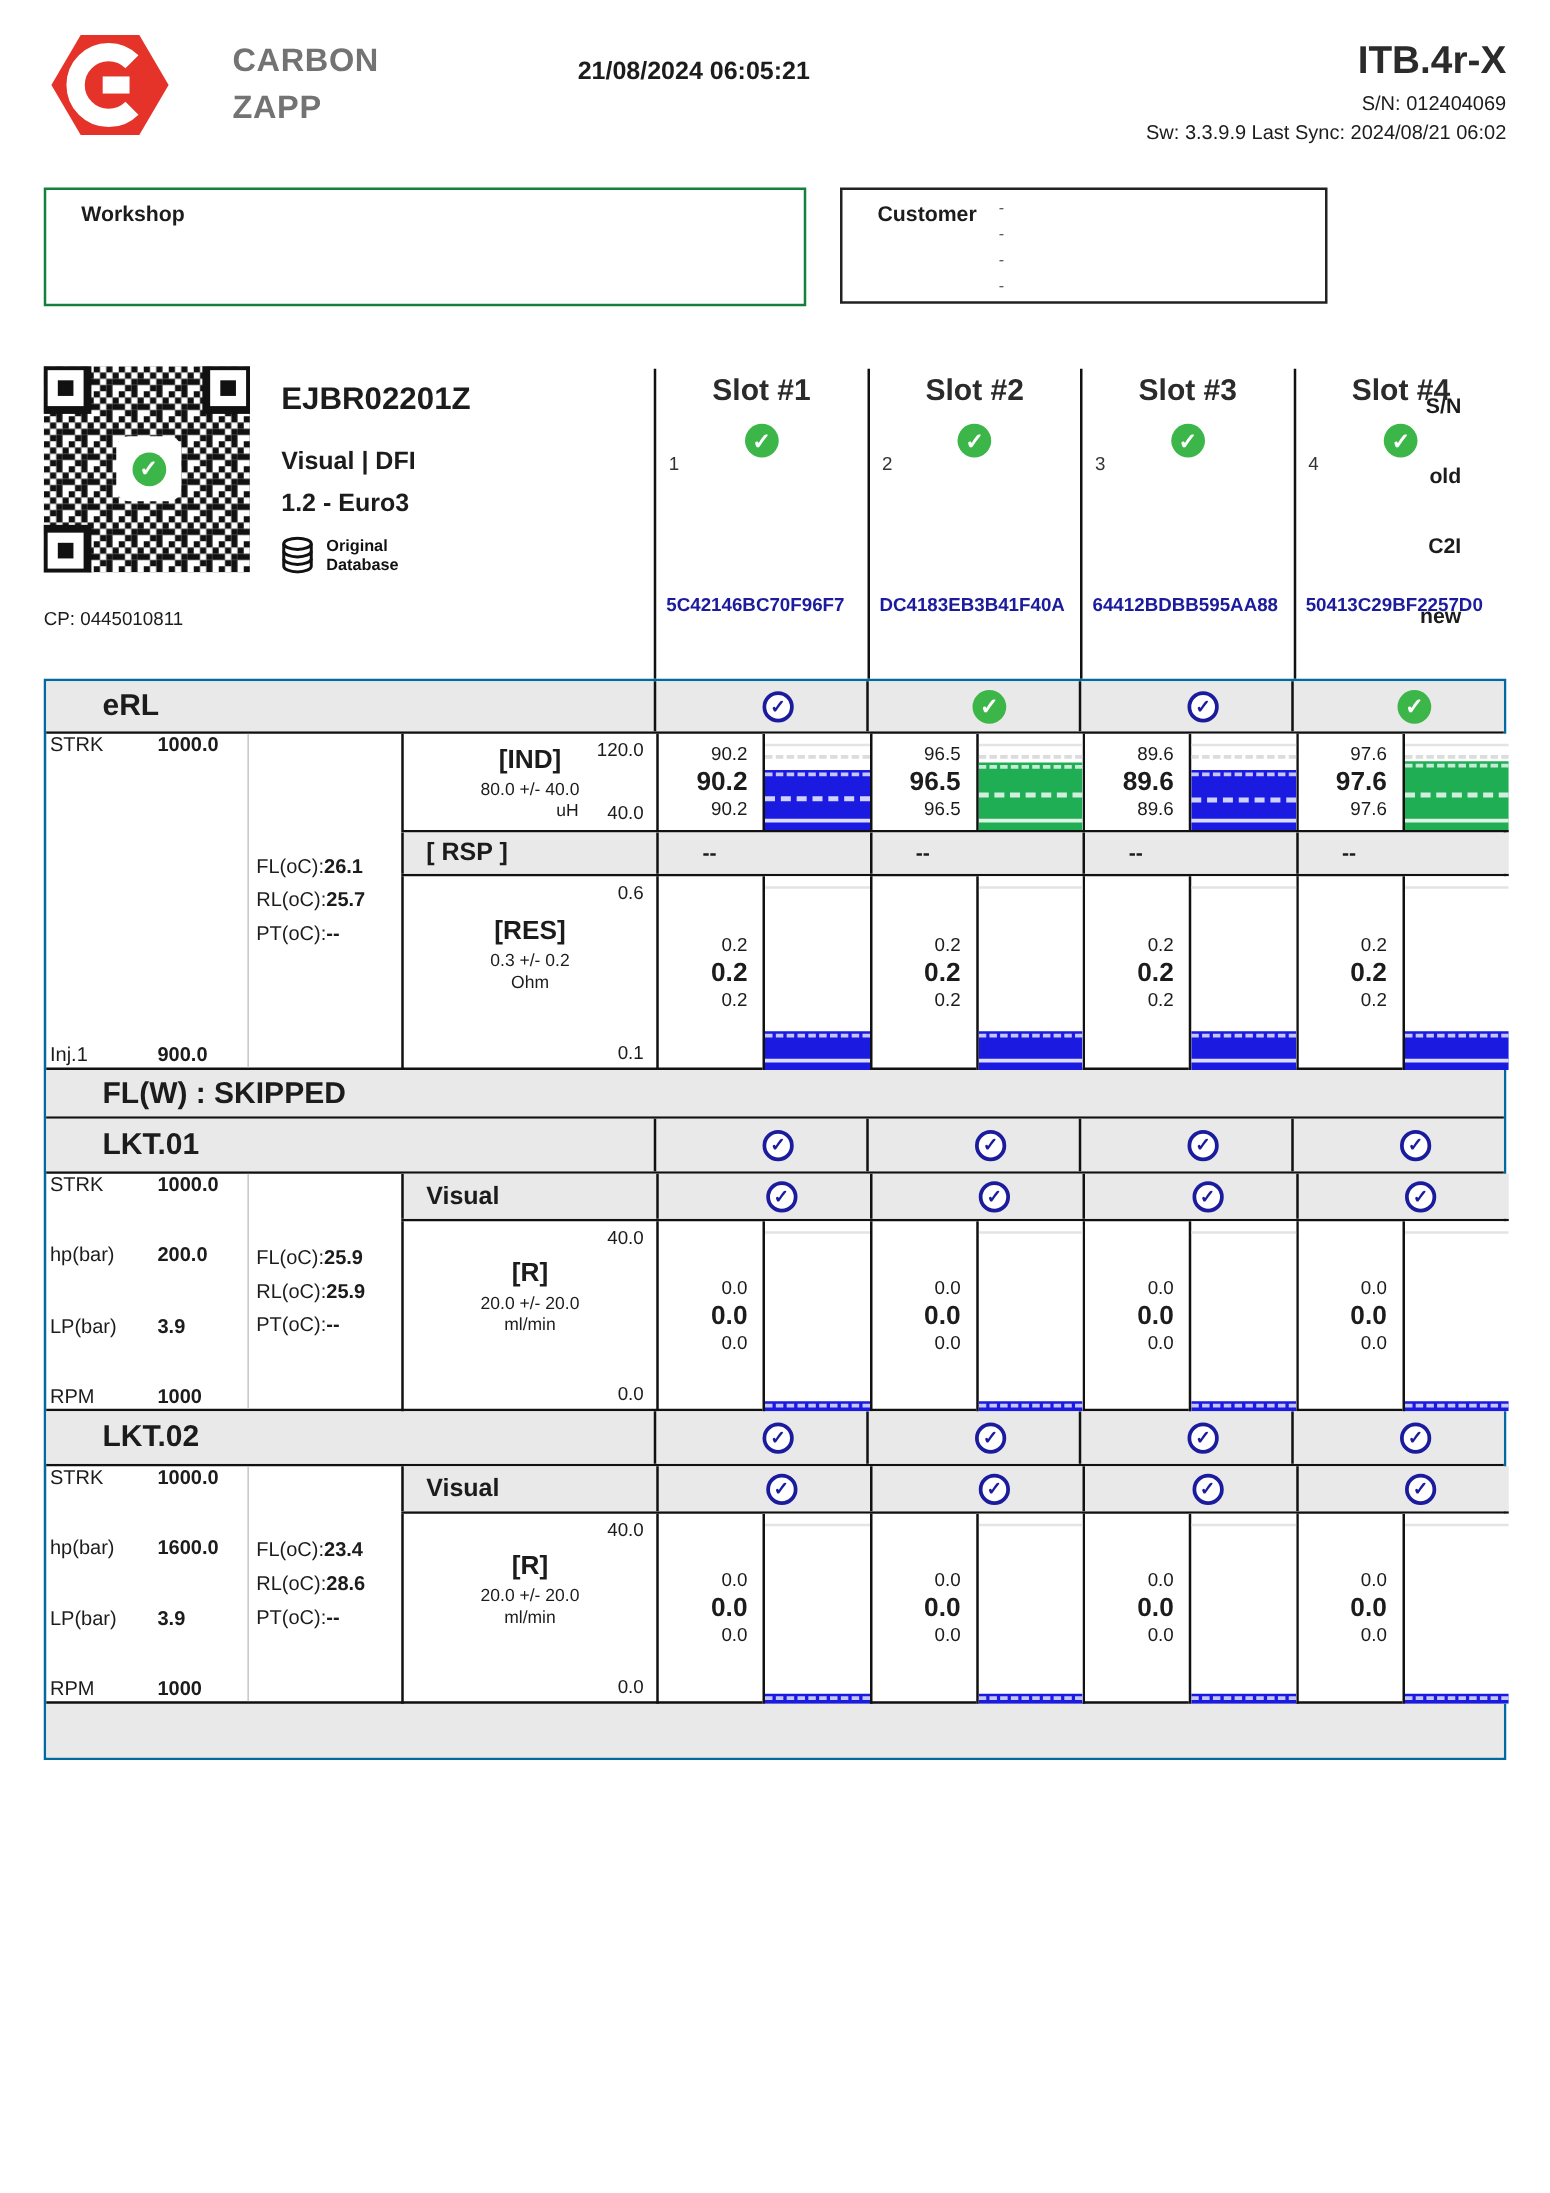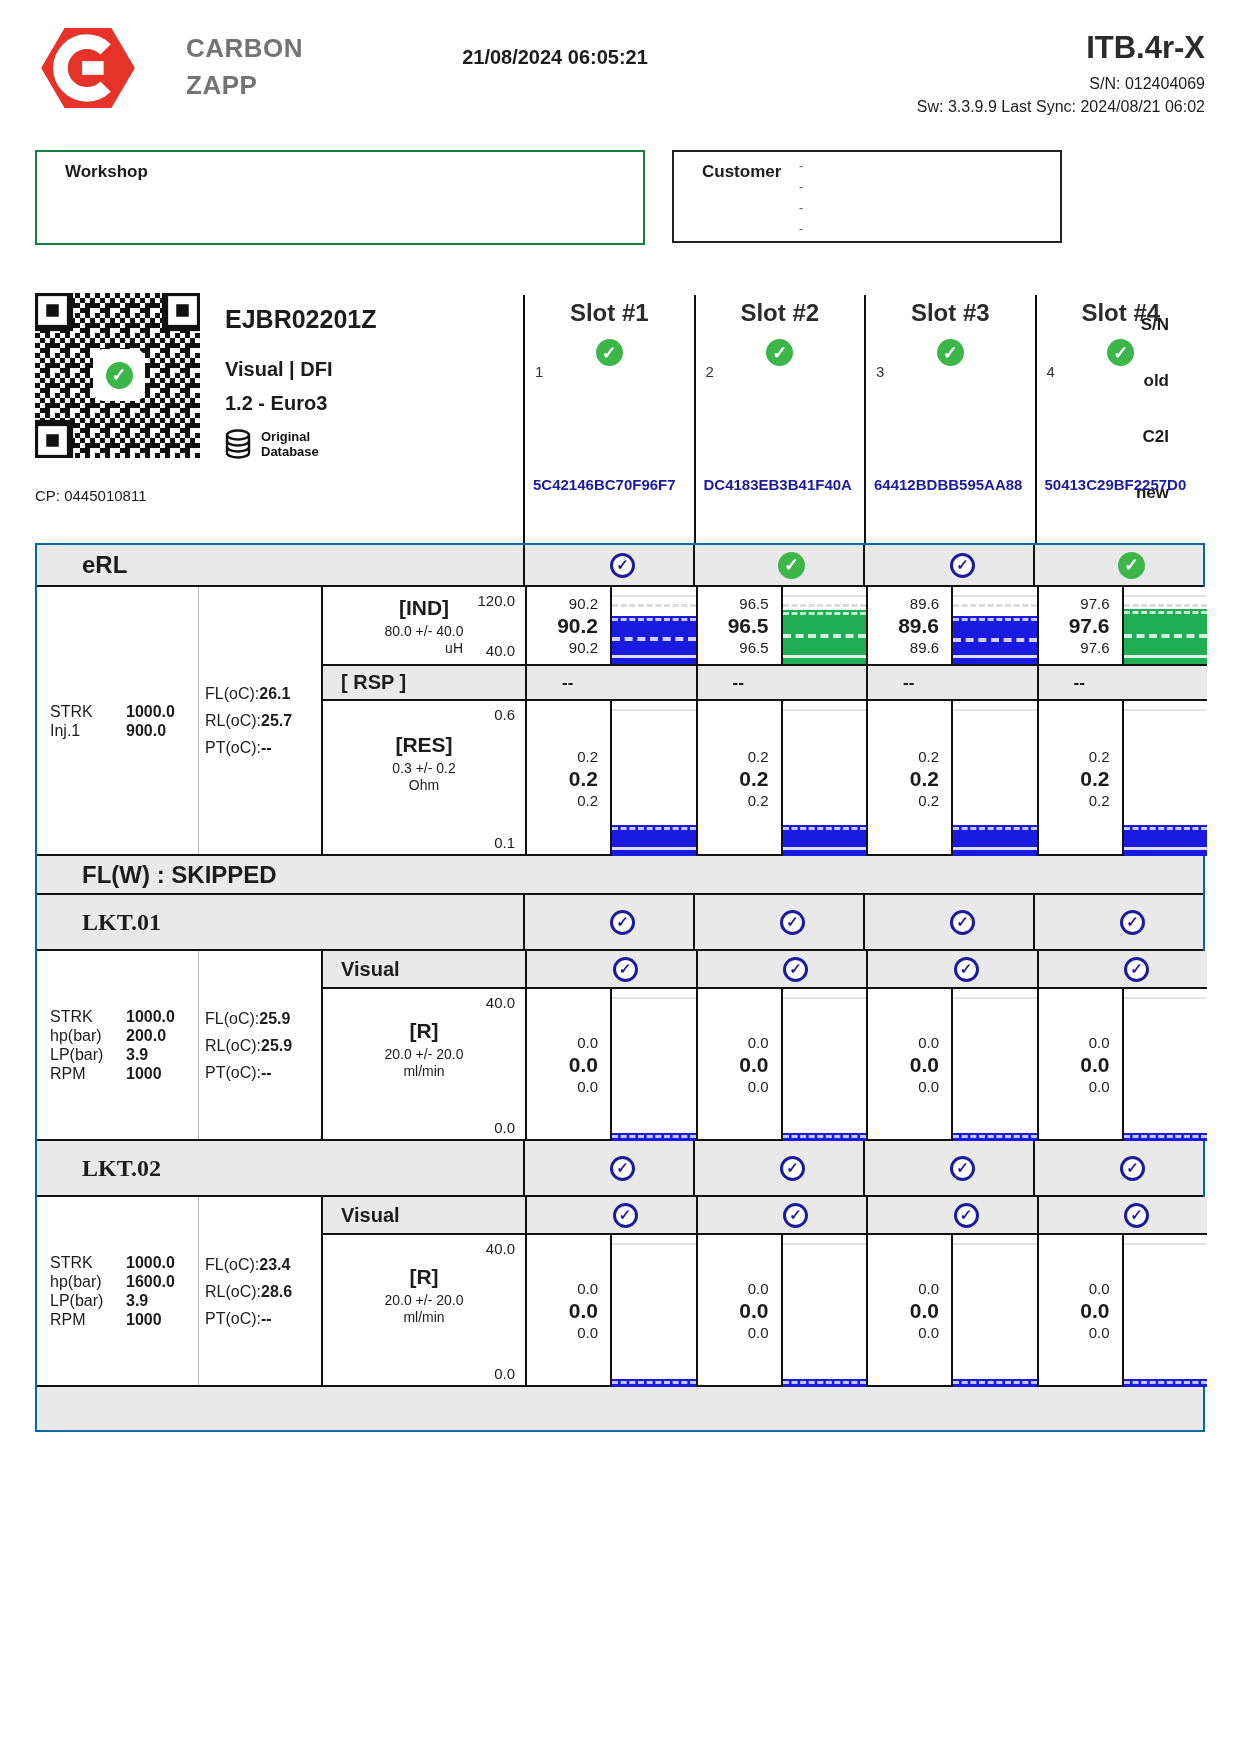--- a/index.html
+++ b/index.html
@@ -50,21 +50,21 @@
   .r{display:flex;border-top:2px solid #111;}
   .r:first-child{border-top:none;}
   .secbar-label{width:488px;background:var(--fill);display:flex;align-items:center;padding-left:45px;font-size:24px;font-weight:700;color:#1c1c1c;}
   .fullbar{width:100%;background:var(--fill);display:flex;align-items:center;padding-left:45px;font-size:24px;font-weight:700;color:#1c1c1c;height:37px;}
   .c-status{width:170.5px;border-left:2px solid #111;background:var(--fill);display:flex;align-items:center;justify-content:flex-end;padding-right:58px;}
   .ok{width:27px;height:27px;border-radius:50%;display:flex;align-items:center;justify-content:center;font-weight:700;font-size:18px;}
   .ok-green{background:var(--green);color:#fff;}
   .ok-outline{background:#fff;color:var(--navy);border:3px solid var(--navy);width:25px;height:25px;font-size:15px;}
   .body{display:flex;border-top:2px solid #111;}
   .left-region{width:284px;display:flex;}
-  .lr1{width:161px;display:flex;flex-direction:column;justify-content:center;padding-left:13px;}
+  .lr1{width:161px;display:flex;flex-direction:column;justify-content:space-between;padding-left:3px;}
   .lr2{width:123px;border-left:1px solid #bbb;display:flex;flex-direction:column;justify-content:center;padding:0 6px;}
   .kv{display:flex;font-size:16px;line-height:19px;color:#1c1c1c;}
   .kv .k{flex:1;}
   .kv .v{font-weight:700;width:72px;}
   .lr2 .kv{line-height:27px;}
   .right-region{flex:1;}
   .rrow{display:flex;border-top:2px solid #111;}
   .rrow:first-child{border-top:none;}
   .c-label{width:204px;border-left:2px solid #111;position:relative;display:flex;flex-direction:column;justify-content:center;align-items:center;padding:2px 0;}
   .t-name{font-size:21px;font-weight:700;color:#1c1c1c;}
@@ -83,21 +83,21 @@
   .bar{position:absolute;bottom:0;left:0;right:0;min-height:8px;}
   .bar-blue{background:var(--bar_blue);}
   .bar-green{background:var(--bar_green);}
   .bar .d1{position:absolute;top:2px;left:0;right:0;border-top:3px dashed rgba(255,255,255,.75);}
   .bar .d2{position:absolute;top:45%;left:0;right:0;border-top:4px dashed rgba(255,255,255,.8);}
   .bar .s1{position:absolute;bottom:6px;left:0;right:0;border-top:3px solid rgba(255,255,255,.85);}
   .c-rsp{width:170.5px;border-left:2px solid #111;background:var(--fill);display:flex;align-items:center;padding-left:35px;font-size:17px;font-weight:700;color:#1c1c1c;}
   .c-vlabel{width:204px;border-left:2px solid #111;background:var(--fill);display:flex;align-items:center;padding-left:18px;font-size:20px;font-weight:700;color:#1c1c1c;}
   .footer{height:45px;background:var(--fill);}
   .h-erl-status{height:40px;} .h-ind{height:77px;} .h-rsp{height:35px;} .h-res{height:157px;}
-  .h-lkthdr{height:56px;font-family:Liberation Serif, serif;} .h-visual{height:36px;} .h-lktbody{height:154px;}
+  .h-lkthdr{height:44px;} .h-visual{height:36px;} .h-lktbody{height:154px;}
   .res-stack{transform:translateY(-16px);}
   .check{font-weight:700;}
 </style>
 </head>
 <body>
 
 <div class="page">
 
   <svg class="logo" viewBox="0 0 100 86">
     <polygon points="26,2 74,2 98,43 74,84 26,84 2,43" fill="#e5332a"></polygon>

